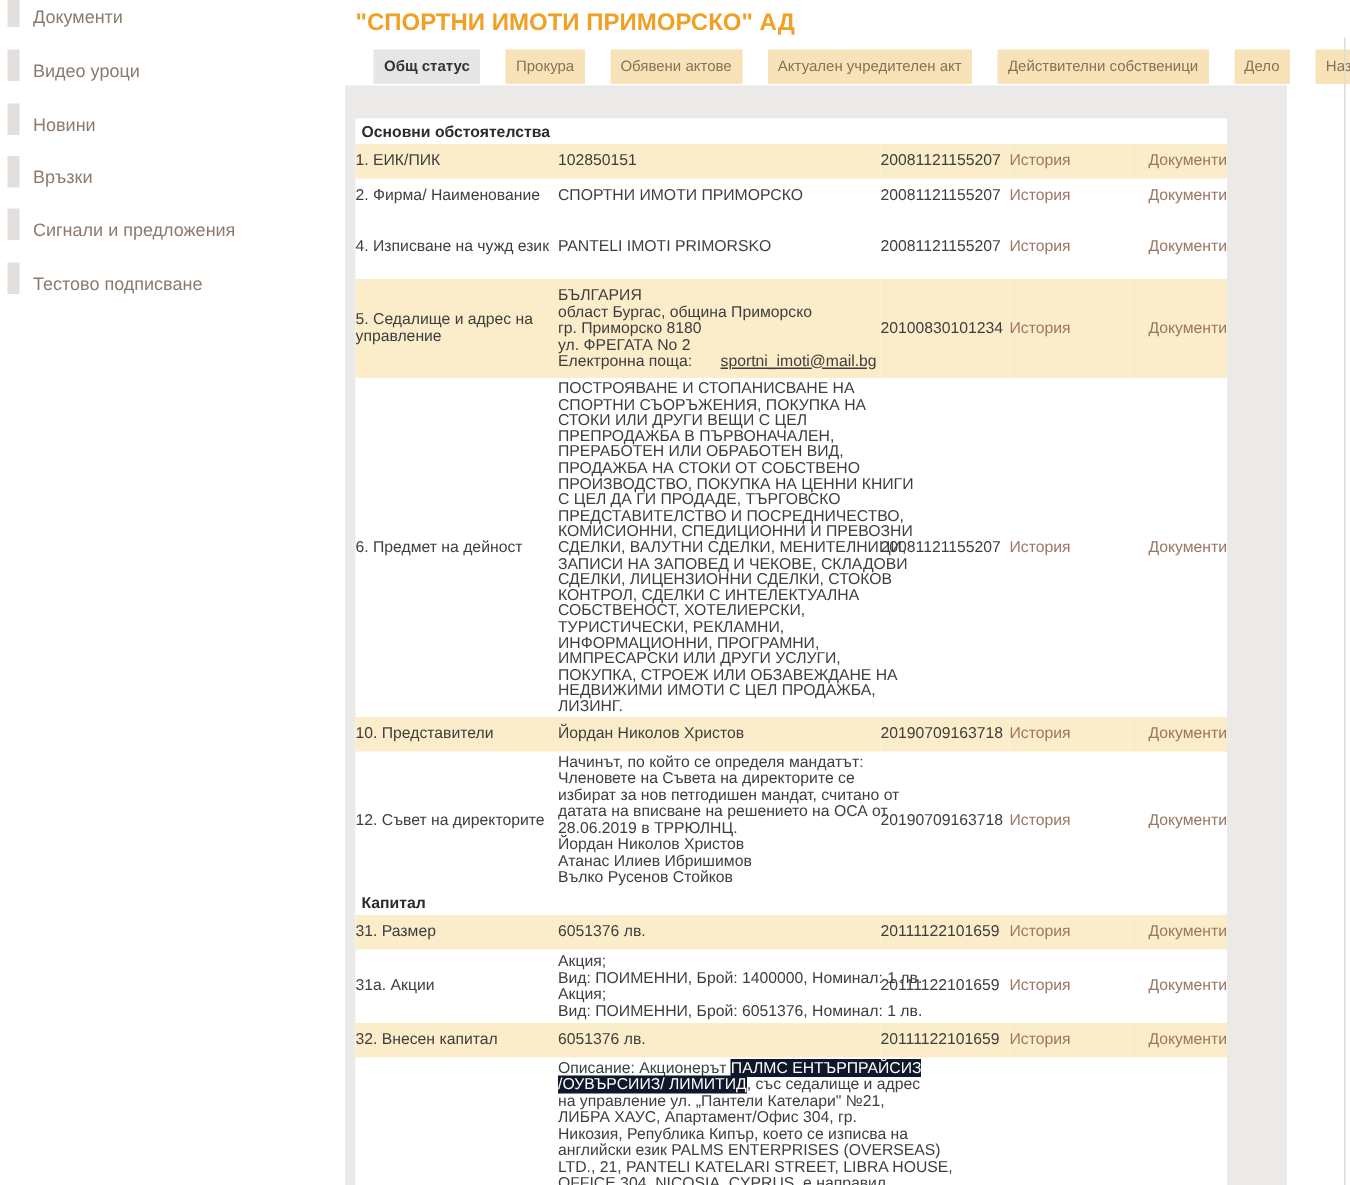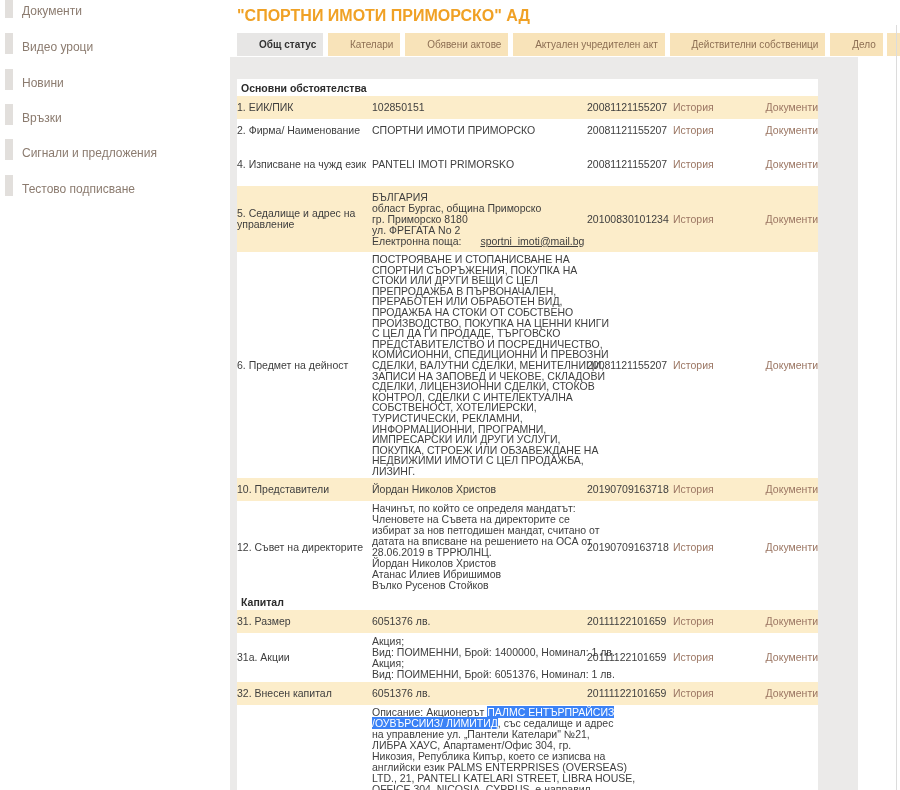--- a/index.html
+++ b/index.html
@@ -11,39 +11,39 @@
   }
   
   .sidebar{position:absolute;left:0;top:0;width:228px;height:790px;}
   .side-item{position:absolute;left:0;height:18px;cursor:pointer;}
   .side-marker{position:absolute;left:5px;top:-7px;width:8px;height:21px;background:#e2dfdc;}
   .side-label{position:absolute;left:22px;top:0;font-size:12px;color:#8b7b6f;white-space:nowrap;}
   
   .page-title{position:absolute;left:237px;top:7px;margin:0;font-size:16px;font-weight:bold;color:#f0a125;white-space:nowrap;}
   
   .tabs{position:absolute;left:237px;top:33px;height:24px;white-space:nowrap;font-size:10px;}
-  .tab{display:inline-block;padding:6px 7px 5px 22px;margin-right:2px;background:#f8e3b9;color:#8d6f54;cursor:pointer;line-height:12px;vertical-align:top;}
+  .tab{display:inline-block;padding:6px 7px 5px 7px;margin-right:2px;background:#f8e3b9;color:#8d6f54;cursor:pointer;line-height:12px;vertical-align:top;margin-left:12px;}
   .tab.active{background:#e7e6e5;color:#333333;font-weight:bold;}
   
   .panel{position:absolute;left:230px;top:57px;width:596px;height:733px;background:#ebeae9;overflow:hidden;padding-left:32px;}
   .tablewrap{position:absolute;left:7px;top:22px;width:581px;height:711px;background:#ffffff;overflow:hidden;}
   
   table.reg{border-collapse:collapse;table-layout:fixed;width:581px;font-size:10.5px;line-height:11px;color:#3e3e3e;}
   table.reg td{padding:2px 0;vertical-align:middle;overflow:visible;}
   tr.tan td{background:#fcedca;}
   tr.single td{height:19px;margin-top:28px;}
   tr.sechdr td{font-weight:bold;color:#2b2b2b;padding:4px 0 2px 4px;background:#ffffff;}
   td.lbl{padding-left:4px;padding-right:8px;}
   td.docs{text-align:right;padding-right:3px;}
   .ml{white-space:pre;}
   .dense{line-height:10.6px;}
   .nowrap{white-space:nowrap;}
   a.rlink{color:#9b7663;text-decoration:none;cursor:pointer;}
   a.email{color:#3e3e3e;text-decoration:underline;cursor:pointer;margin-left:16px;}
-  .sel{background:#3b82f6;color:#ffffff;}
+  .sel{background:#0f172a;color:#ffffff;}
   tr.toprow td{vertical-align:top;}
   
   .right-line{position:absolute;left:896px;top:25px;width:1px;height:765px;background:#dcdcdc;}
 </style>
 </head>
 <body>
 
 <div class="sidebar">
   <div class="side-item" style="top:4px">
     <span class="side-marker"></span>
@@ -68,21 +68,21 @@
   <div class="side-item" style="top:182px">
     <span class="side-marker"></span>
     <span class="side-label">Тестово подписване</span>
   </div>
 </div>
 
 <h1 class="page-title">"СПОРТНИ ИМОТИ ПРИМОРСКО" АД</h1>
 
 <div class="tabs">
   <span class="tab active">Общ статус</span>
-  <span class="tab">Кателари</span>
+  <span class="tab">Прокура</span>
   <span class="tab">Обявени актове</span>
   <span class="tab">Актуален учредителен акт</span>
   <span class="tab">Действителни собственици</span>
   <span class="tab">Дело</span>
   <span class="tab">Назначения</span>
   <span class="tab">Указания</span>
 </div>
 
 <div class="panel">
   <div class="tablewrap">

